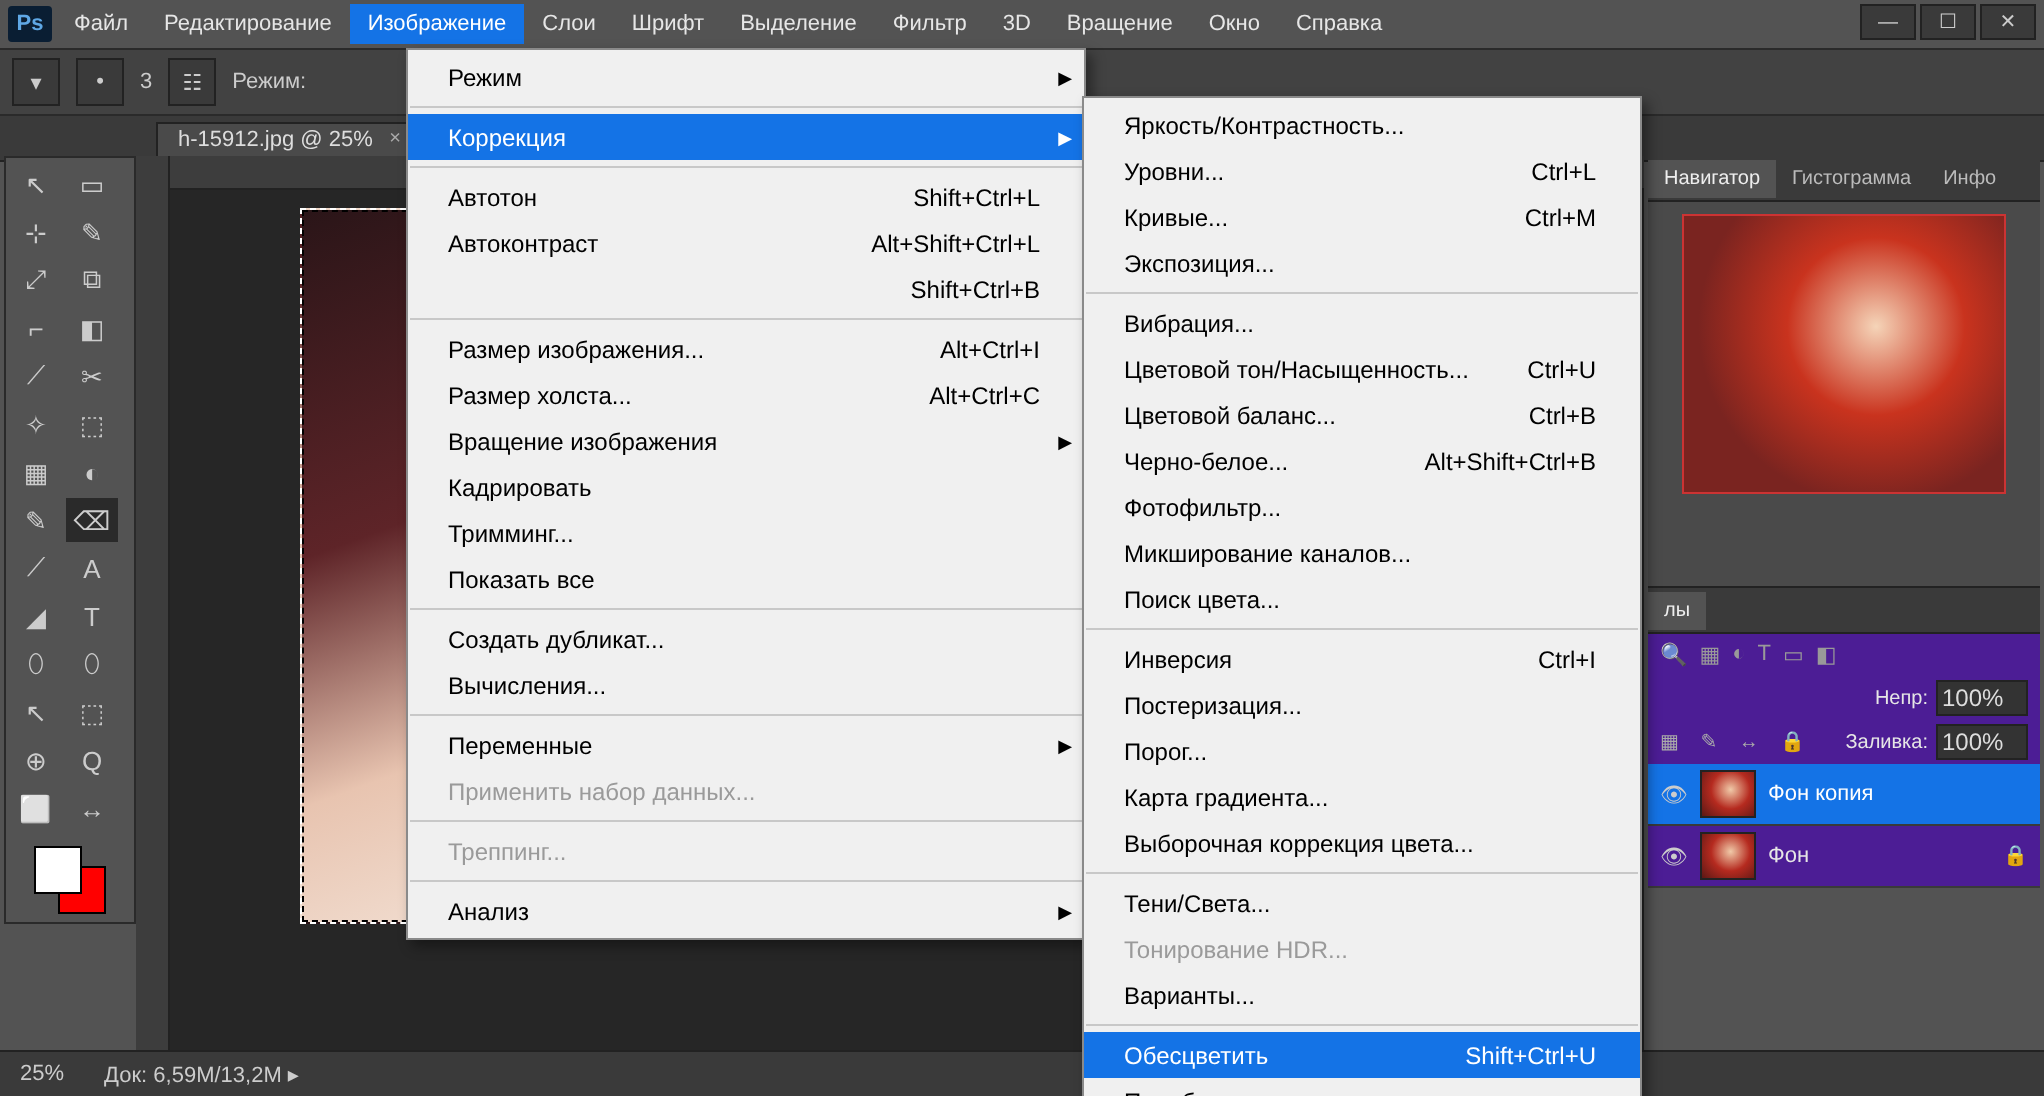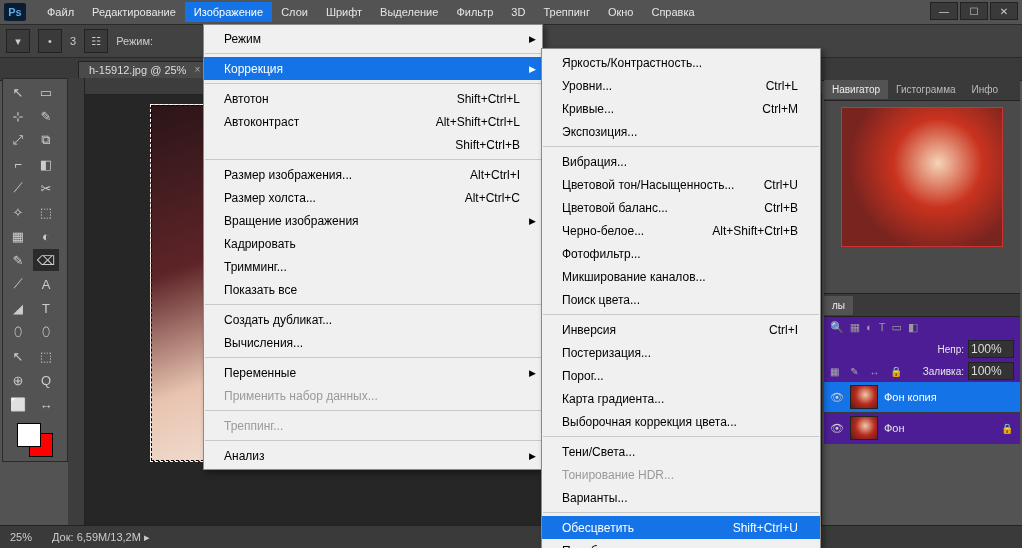--- a/index.html
+++ b/index.html
@@ -1,17 +1,17 @@
 <!DOCTYPE html>
 <html><head>
 <meta charset="utf-8">
 <style>
 html,body{margin:0;padding:0;width:1022px;height:548px;background:#535353;font-family:"Segoe UI",Tahoma,sans-serif;font-size:11px;color:#e6e6e6;overflow:hidden;user-select:none}
 .titlebar{height:24px;background:#535353;display:flex;align-items:center;padding:0 4px;position:relative}
-.ps-logo{width:22px;height:18px;background:#0a1e33;color:#5fa8e6;font-weight:bold;font-size:11px;display:flex;align-items:center;justify-content:center;border-radius:2px;margin-right:12px}
+.ps-logo{width:22px;height:18px;background:#0a1e33;color:#5fa8e6;font-weight:bold;font-size:11px;display:flex;align-items:center;justify-content:center;border-radius:2px;margin-right:2px}
 .menu-item{padding:4px 9px;cursor:default}
 .menu-item.open{background:#1473e6;color:#fff}
 .win-controls{position:absolute;right:4px;top:2px;display:flex;gap:2px}
 .win-btn{width:26px;height:16px;background:#3a3a3a;border:1px solid #222;display:flex;align-items:center;justify-content:center;font-size:10px;color:#ccc}
 .optionbar{height:32px;background:#424242;border-top:1px solid #2a2a2a;border-bottom:1px solid #2a2a2a;display:flex;align-items:center;padding:0 6px;gap:8px;font-size:11px;color:#ccc}
 .ob-slot{width:22px;height:22px;background:#3a3a3a;border:1px solid #222;display:flex;align-items:center;justify-content:center}
 .doc-tab-row{height:22px;background:#3a3a3a;border-bottom:1px solid #222;display:flex;align-items:center;padding-left:78px}
 .doc-tab{background:#4a4a4a;padding:2px 18px 2px 10px;font-size:11px;color:#ddd;border:1px solid #222;border-bottom:none;position:relative}
 .doc-tab .x{position:absolute;right:4px;top:2px;color:#aaa;font-size:10px}
 .workspace{position:absolute;left:0;right:0;top:78px;bottom:22px}
@@ -60,21 +60,21 @@
   <div class="ps-logo">Ps</div>
   <div id="menus" style="display:flex">
       <div class="menu-item">Файл</div>
       <div class="menu-item">Редактирование</div>
       <div class="menu-item open">Изображение</div>
       <div class="menu-item">Слои</div>
       <div class="menu-item">Шрифт</div>
       <div class="menu-item">Выделение</div>
       <div class="menu-item">Фильтр</div>
       <div class="menu-item">3D</div>
-      <div class="menu-item">Треппинг</div>
+      <div class="menu-item">Вращение</div>
       <div class="menu-item">Окно</div>
       <div class="menu-item">Справка</div>
     </div>
   <div class="win-controls">
     <div class="win-btn">—</div>
     <div class="win-btn">☐</div>
     <div class="win-btn">✕</div>
   </div>
 </div>
 

